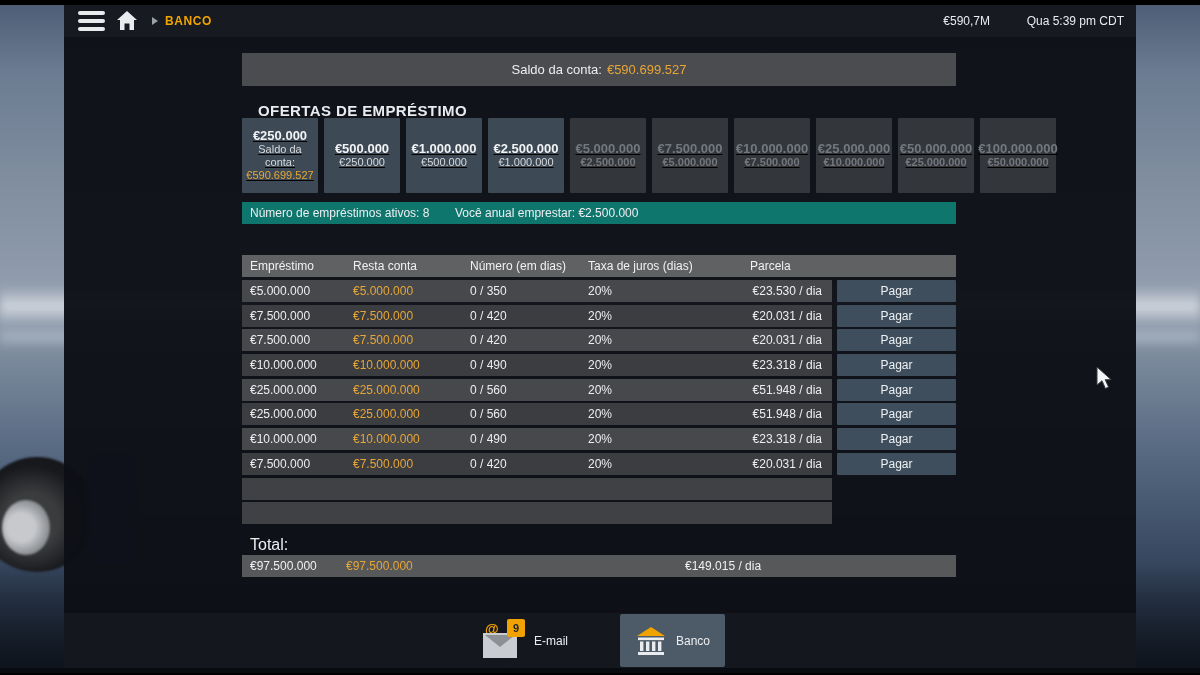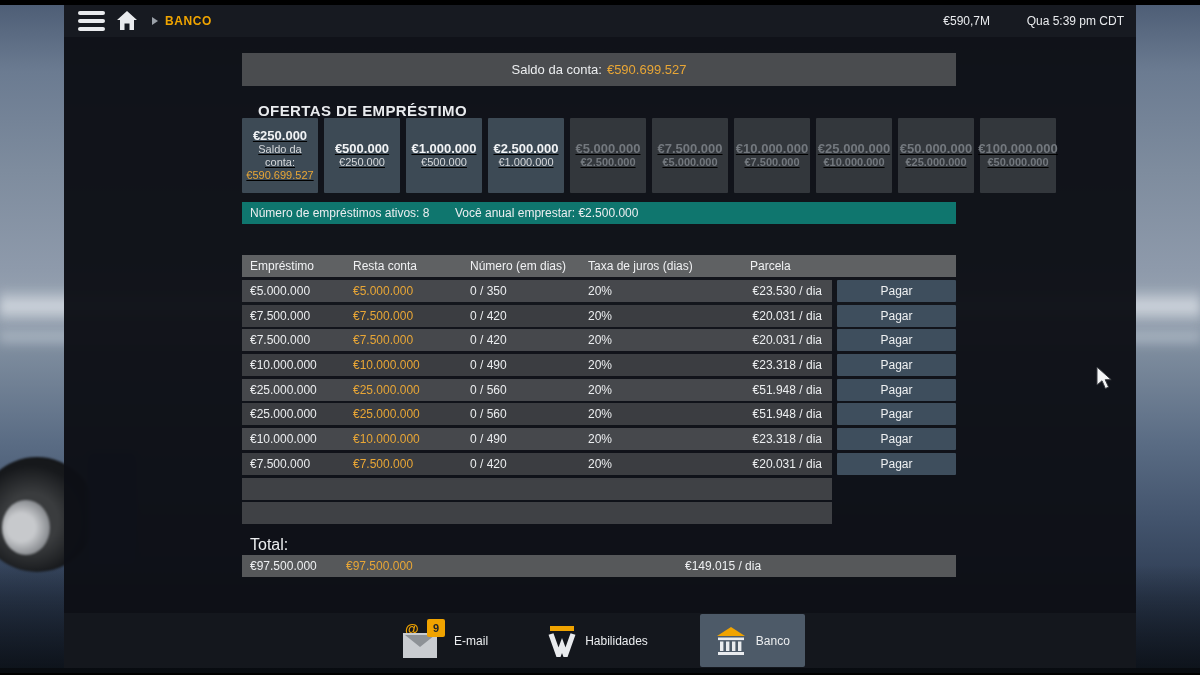--- a/index.html
+++ b/index.html
@@ -291,27 +291,20 @@
 
     <div class="dock">
       <div class="dock-item">
         <div class="mail-wrap">
           <div class="mail-at">@</div>
           <div class="mail-env"></div>
           <div class="badge">9</div>
         </div>
         <div class="dock-label">E-mail</div>
       </div>
-      <div class="dock-item">
-        <svg width="28" height="32" viewBox="0 0 28 32">
-          <rect x="2" y="1" width="24" height="5" fill="#f0a300"></rect>
-          <path d="M3 9 L10.5 30 L14 20.5 L17.5 30 L25 9" fill="none" stroke="#e9ebee" stroke-width="5.2"></path>
-        </svg>
-        <div class="dock-label">Habilidades</div>
-      </div>
       <div class="dock-item selected">
         <svg width="32" height="30" viewBox="0 0 32 30">
           <polygon points="16,1 30,10 2,10" fill="#f0a300"></polygon>
           <rect x="3" y="11.5" width="26" height="2.6" fill="#e9ebee"></rect>
           <rect x="5" y="15.5" width="3.4" height="9.5" fill="#e9ebee"></rect>
           <rect x="11" y="15.5" width="3.4" height="9.5" fill="#e9ebee"></rect>
           <rect x="17" y="15.5" width="3.4" height="9.5" fill="#e9ebee"></rect>
           <rect x="23" y="15.5" width="3.4" height="9.5" fill="#e9ebee"></rect>
           <rect x="3" y="26" width="26" height="3" fill="#e9ebee"></rect>
         </svg>

